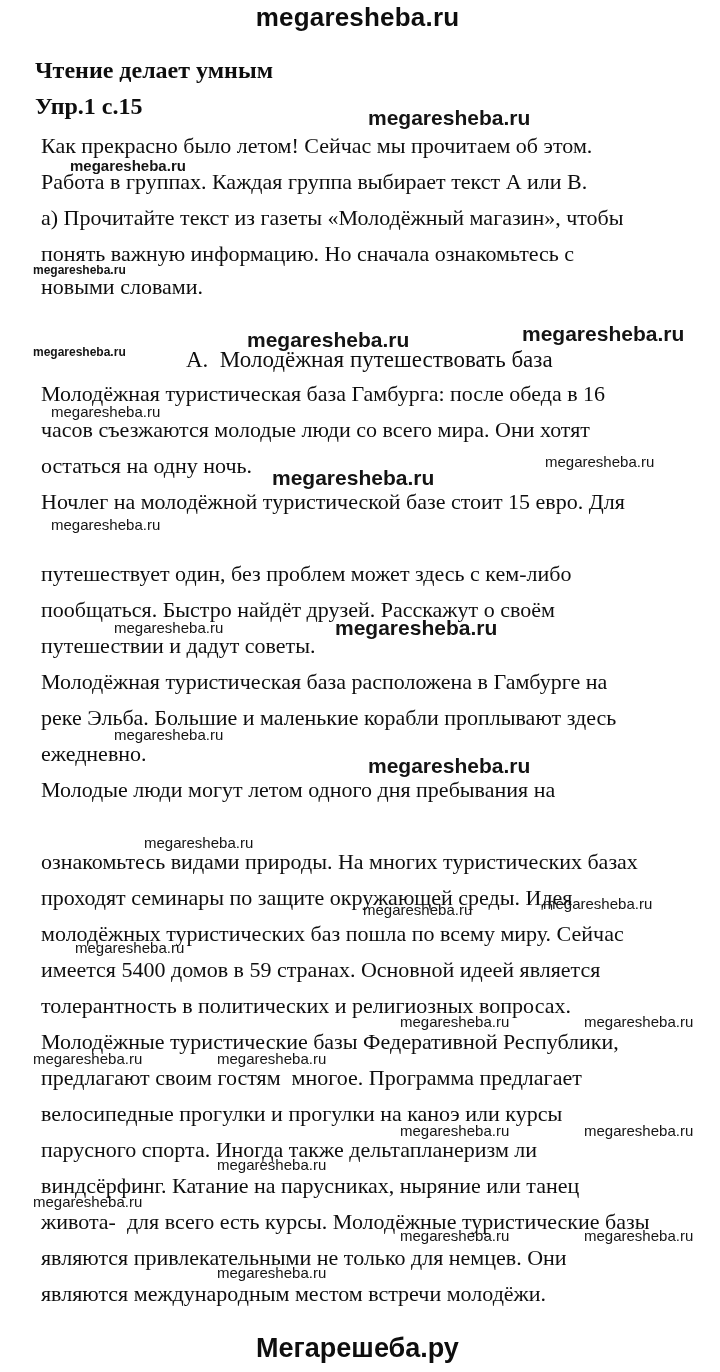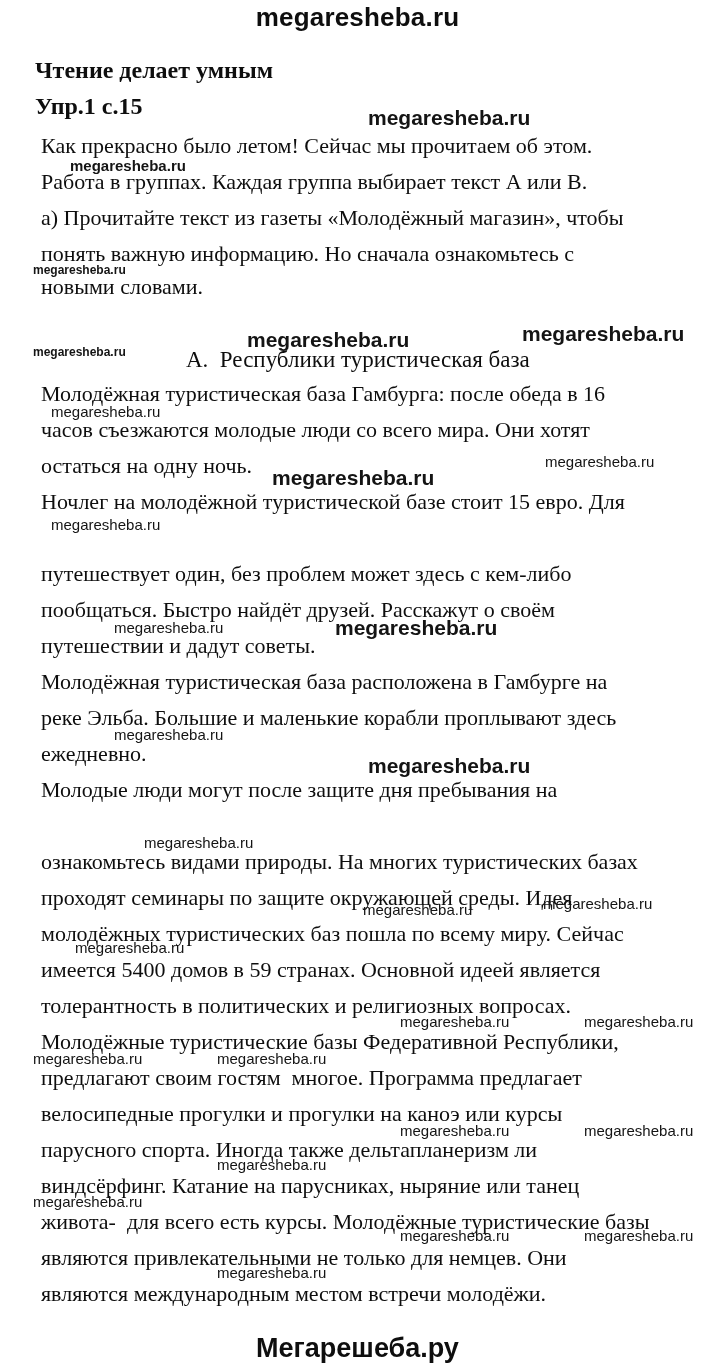--- a/index.html
+++ b/index.html
@@ -62,33 +62,33 @@
 
   <div class="doc-heading" style="top:57px">Чтение делает умным</div>
   <div class="doc-heading" style="top:93px">Упр.1 с.15</div>
 
   <div class="text-line" style="top:133px">Как прекрасно было летом! Сейчас мы прочитаем об этом.</div>
   <div class="text-line" style="top:169px">Работа в группах. Каждая группа выбирает текст А или В.</div>
   <div class="text-line" style="top:205px">а) Прочитайте текст из газеты «Молодёжный магазин», чтобы</div>
   <div class="text-line" style="top:241px">понять важную информацию. Но сначала ознакомьтесь с</div>
   <div class="text-line" style="top:274px">новыми словами.</div>
 
-  <div class="section-title">А.  Республики туристическая база</div>
+  <div class="section-title">А.  Молодёжная путешествовать база</div>
 
   <div class="text-line" style="top:381px">Молодёжная туристическая база Гамбурга: после обеда в 16</div>
   <div class="text-line" style="top:417px">часов съезжаются молодые люди со всего мира. Они хотят</div>
   <div class="text-line" style="top:453px">остаться на одну ночь.</div>
   <div class="text-line" style="top:489px">Ночлег на молодёжной туристической базе стоит 15 евро. Для</div>
   <div class="text-line" style="top:561px">путешествует один, без проблем может здесь с кем-либо</div>
   <div class="text-line" style="top:597px">пообщаться. Быстро найдёт друзей. Расскажут о своём</div>
   <div class="text-line" style="top:633px">путешествии и дадут советы.</div>
   <div class="text-line" style="top:669px">Молодёжная туристическая база расположена в Гамбурге на</div>
   <div class="text-line" style="top:705px">реке Эльба. Большие и маленькие корабли проплывают здесь</div>
   <div class="text-line" style="top:741px">ежедневно.</div>
-  <div class="text-line" style="top:777px">Молодые люди могут после защите дня пребывания на</div>
+  <div class="text-line" style="top:777px">Молодые люди могут летом одного дня пребывания на</div>
   <div class="text-line" style="top:849px">ознакомьтесь видами природы. На многих туристических базах</div>
   <div class="text-line" style="top:885px">проходят семинары по защите окружающей среды. Идея</div>
   <div class="text-line" style="top:921px">молодёжных туристических баз пошла по всему миру. Сейчас</div>
   <div class="text-line" style="top:957px">имеется 5400 домов в 59 странах. Основной идеей является</div>
   <div class="text-line" style="top:993px">толерантность в политических и религиозных вопросах.</div>
   <div class="text-line" style="top:1029px">Молодёжные туристические базы Федеративной Республики,</div>
   <div class="text-line" style="top:1065px">предлагают своим гостям  многое. Программа предлагает</div>
   <div class="text-line" style="top:1101px">велосипедные прогулки и прогулки на каноэ или курсы</div>
   <div class="text-line" style="top:1137px">парусного спорта. Иногда также дельтапланеризм ли</div>
   <div class="text-line" style="top:1173px">виндсёрфинг. Катание на парусниках, ныряние или танец</div>

